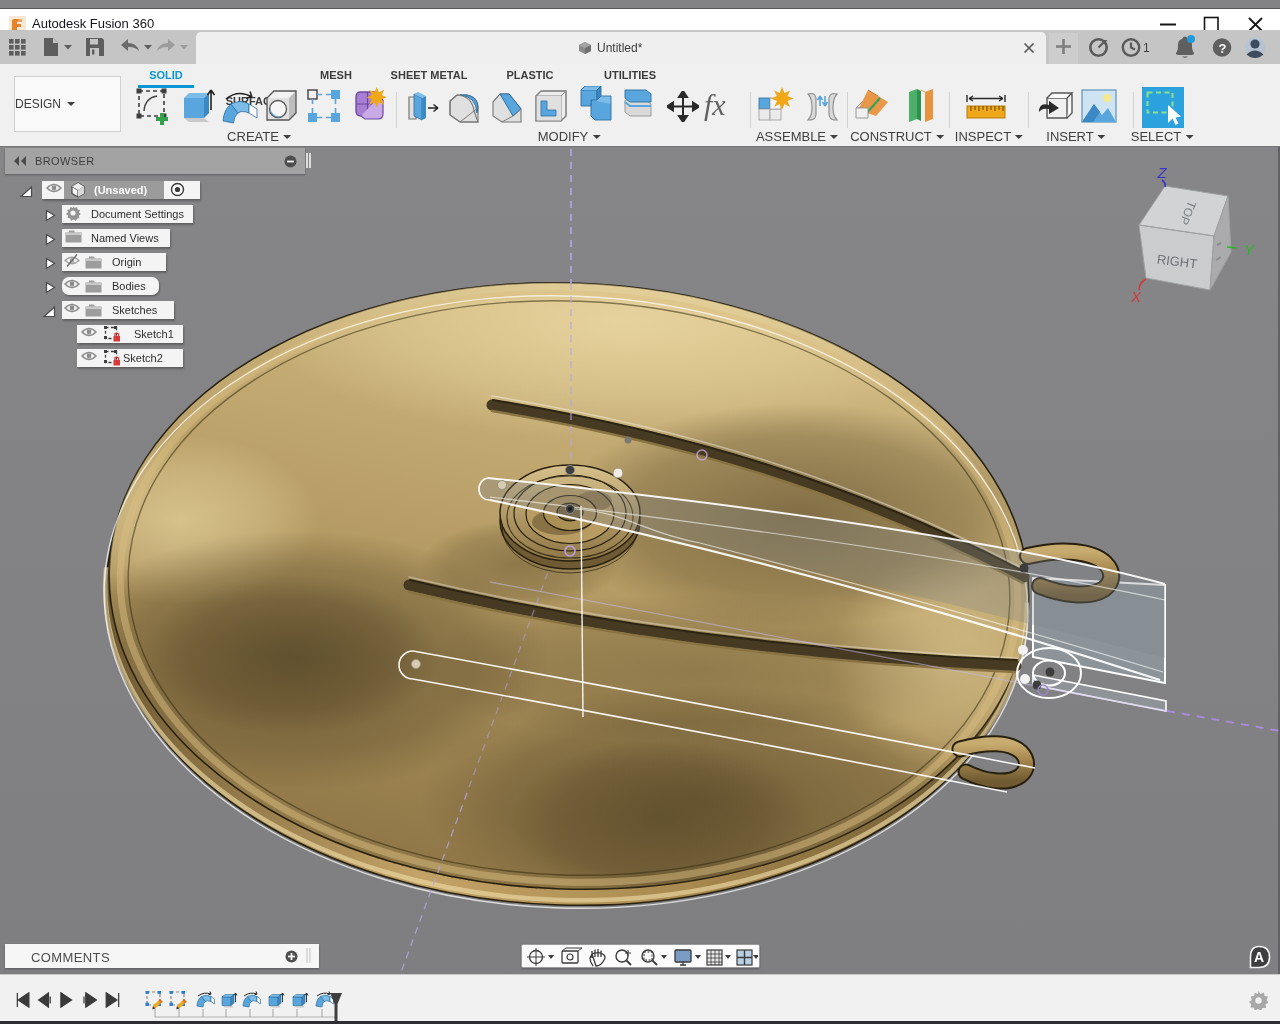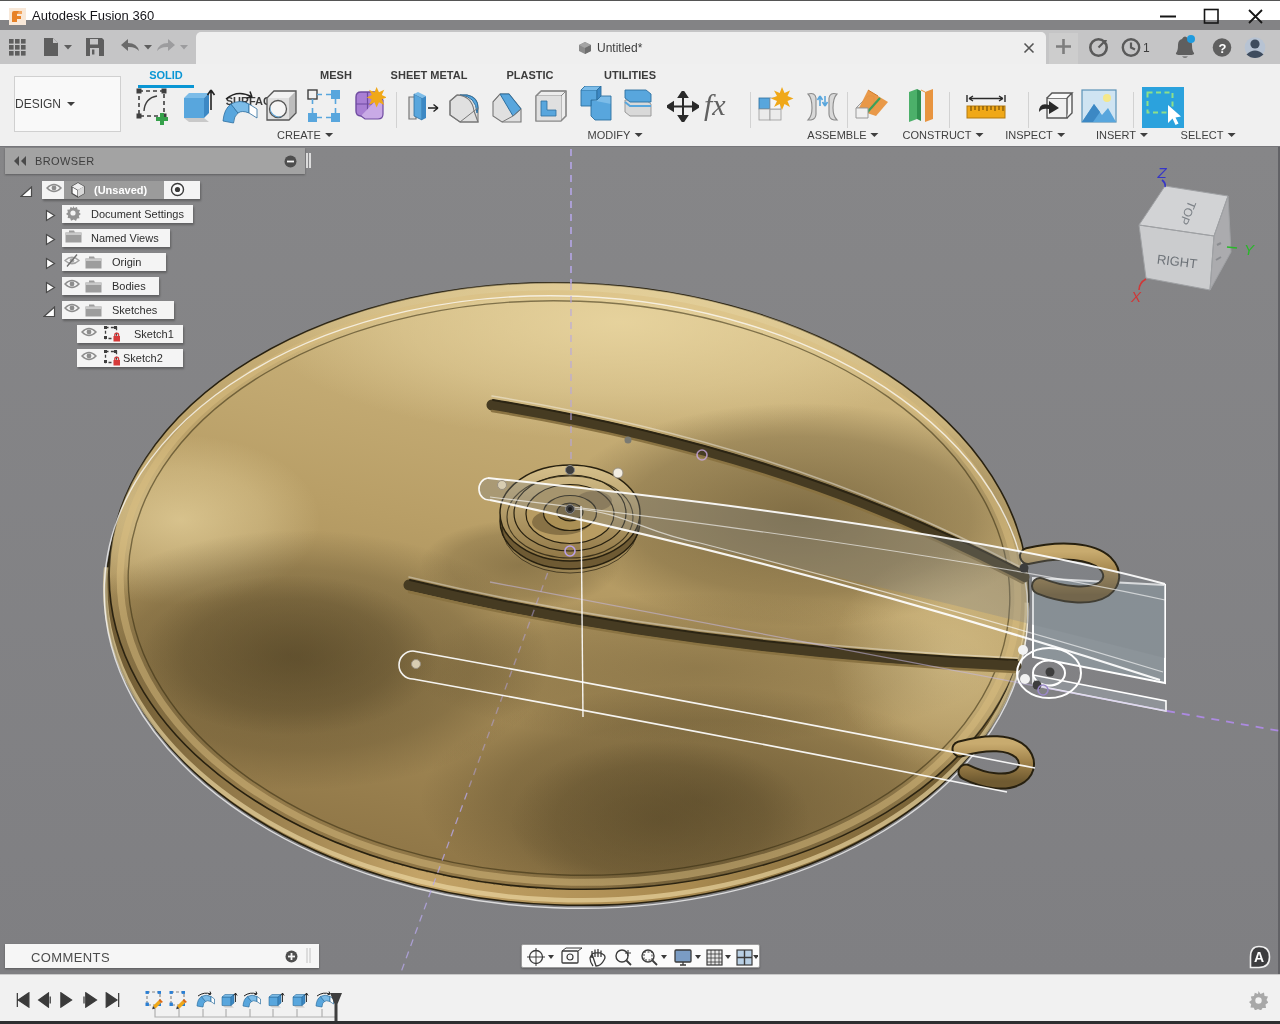--- a/index.html
+++ b/index.html
@@ -1,28 +1,28 @@
 <!DOCTYPE html>
 <html><head>
 <meta charset="utf-8">
 <style>
   html,body{margin:0;padding:0;width:1280px;height:1024px;overflow:hidden;
     font-family:"Liberation Sans",sans-serif;background:#838385;}
   *{box-sizing:border-box;}
   .abs{position:absolute;}
-  #titlebar{position:absolute;left:0;top:0;width:1280px;height:20px;background:#ffffff;
+  #titlebar{position:absolute;left:0;top:8px;width:1280px;height:30px;background:#ffffff;
     border-top:1px solid #555;}
   #titletxt{position:absolute;left:32px;top:7px;font-size:13px;color:#15151a;}
   #toolstrip{position:absolute;left:0;top:30px;width:1280px;height:34px;background:#c5c5c6;}
   #doctab{position:absolute;left:196px;top:32px;width:850px;height:32px;background:#efefef;
     border-radius:5px 5px 0 0;}
   #ribbon{position:absolute;left:0;top:64px;width:1280px;height:83px;background:#f0f0f0;
     border-bottom:1px solid #76767a;}
   .rtab{position:absolute;top:5px;font-size:11px;color:#3c3c3c;transform:translateX(-50%);font-weight:bold;}
-  .glabel{position:absolute;top:65px;font-size:11px;color:#3f3f3f;transform:translateX(-50%);white-space:nowrap;margin-left:46px;}
+  .glabel{position:absolute;top:65px;font-size:13px;color:#3f3f3f;transform:translateX(-50%);white-space:nowrap;}
   .glabel:after{content:"";display:inline-block;margin-left:4px;margin-bottom:2px;
     border-left:4px solid transparent;border-right:4px solid transparent;border-top:4px solid #3f3f3f;}
   .vsep{position:absolute;top:28px;height:36px;width:1px;background:#d2d2d2;}
   #designbox{position:absolute;left:14px;top:12px;width:107px;height:56px;background:#f9f9f9;
     border:1px solid #d0d0d0;border-radius:0;text-align:left;line-height:54px;
     font-size:12px;color:#3c3c3c;}
   #designbox:after{content:"";display:inline-block;margin-left:6px;margin-bottom:2px;
     border-left:4px solid transparent;border-right:4px solid transparent;border-top:4px solid #3f3f3f;}
   
   #browserbar{position:absolute;left:5px;top:148px;width:300px;height:26px;background:#a3a3a3;
@@ -518,21 +518,21 @@
       </svg></span>
   <span class="abs" style="left:23px;top:2px;"><svg width="17" height="13" viewBox="0 0 17 13" style="vertical-align:middle">
         <path d="M0.5 2.5 L0.5 12.5 L16.5 12.5 L16.5 2.5 L10 2.5 L9 0.5 L4 0.5 L4 2.5 Z" fill="#9d9d9d"></path>
         <rect x="0.5" y="2.5" width="16" height="2.5" fill="#c9c9c9"></rect>
       </svg></span>
   <span class="abs" style="left:50px;top:2.5px;">Origin</span>
 </div>
 <div class="abs" style="left:45px;top:278px;"><svg width="11" height="13" viewBox="0 0 11 13" style="vertical-align:middle">
       <path d="M1.5 1.5 L9.5 6.5 L1.5 11.5 Z" fill="#fdfdfd" stroke="#4a4a4a" stroke-width="1.2"></path>
     </svg></div>
-<div class="brow" style="left:62px;top:277px;width:97px;">
+<div class="brow" style="left:62px;top:277px;width:97px;border-radius:7px;">
   <span style="margin-left:2px;"><svg width="16" height="12" viewBox="0 0 16 12" style="vertical-align:middle">
         <path d="M1 6 Q8 -1 15 6 Q8 13 1 6 Z" fill="none" stroke="#8d8d8d" stroke-width="1.5"></path>
         <circle cx="8" cy="6" r="2.4" fill="#8d8d8d"></circle>
       </svg></span>
   <span class="abs" style="left:23px;top:2px;"><svg width="17" height="13" viewBox="0 0 17 13" style="vertical-align:middle">
         <path d="M0.5 2.5 L0.5 12.5 L16.5 12.5 L16.5 2.5 L10 2.5 L9 0.5 L4 0.5 L4 2.5 Z" fill="#9d9d9d"></path>
         <rect x="0.5" y="2.5" width="16" height="2.5" fill="#c9c9c9"></rect>
       </svg></span>
   <span class="abs" style="left:50px;top:2.5px;">Bodies</span>
 </div>

